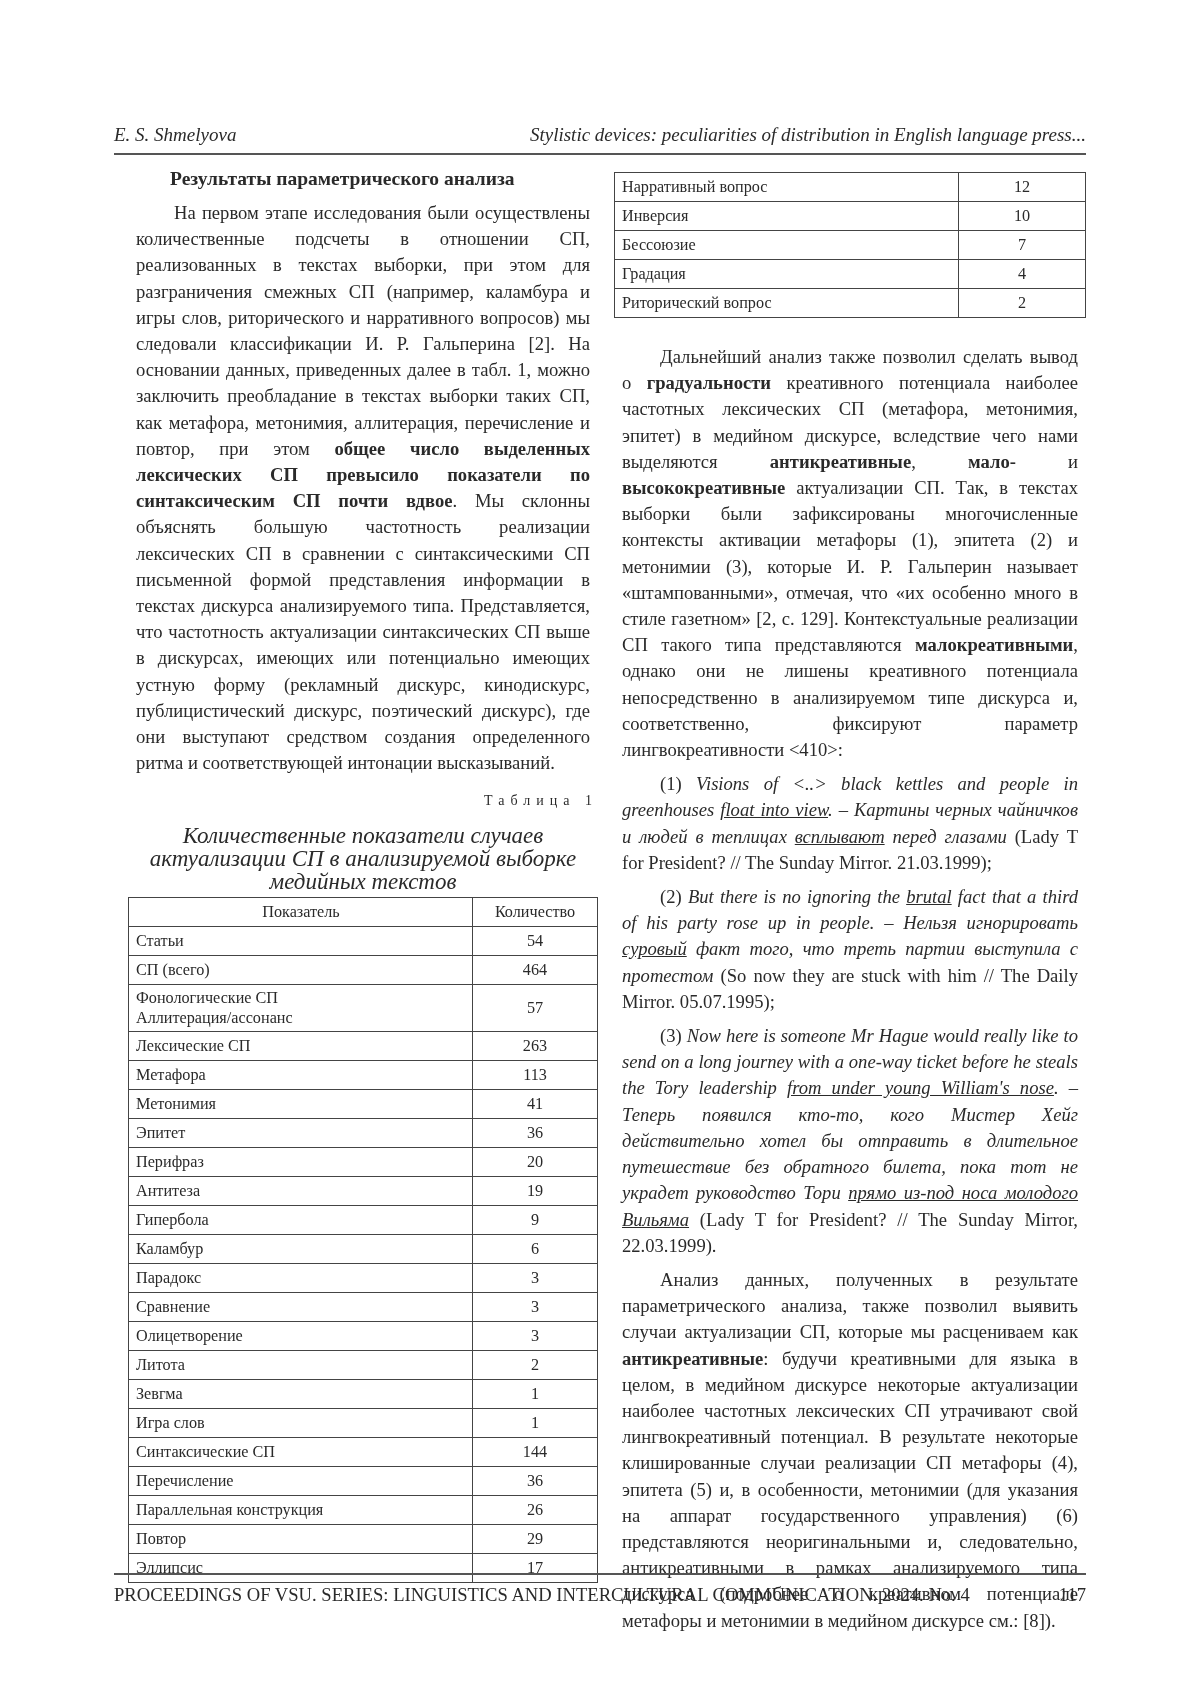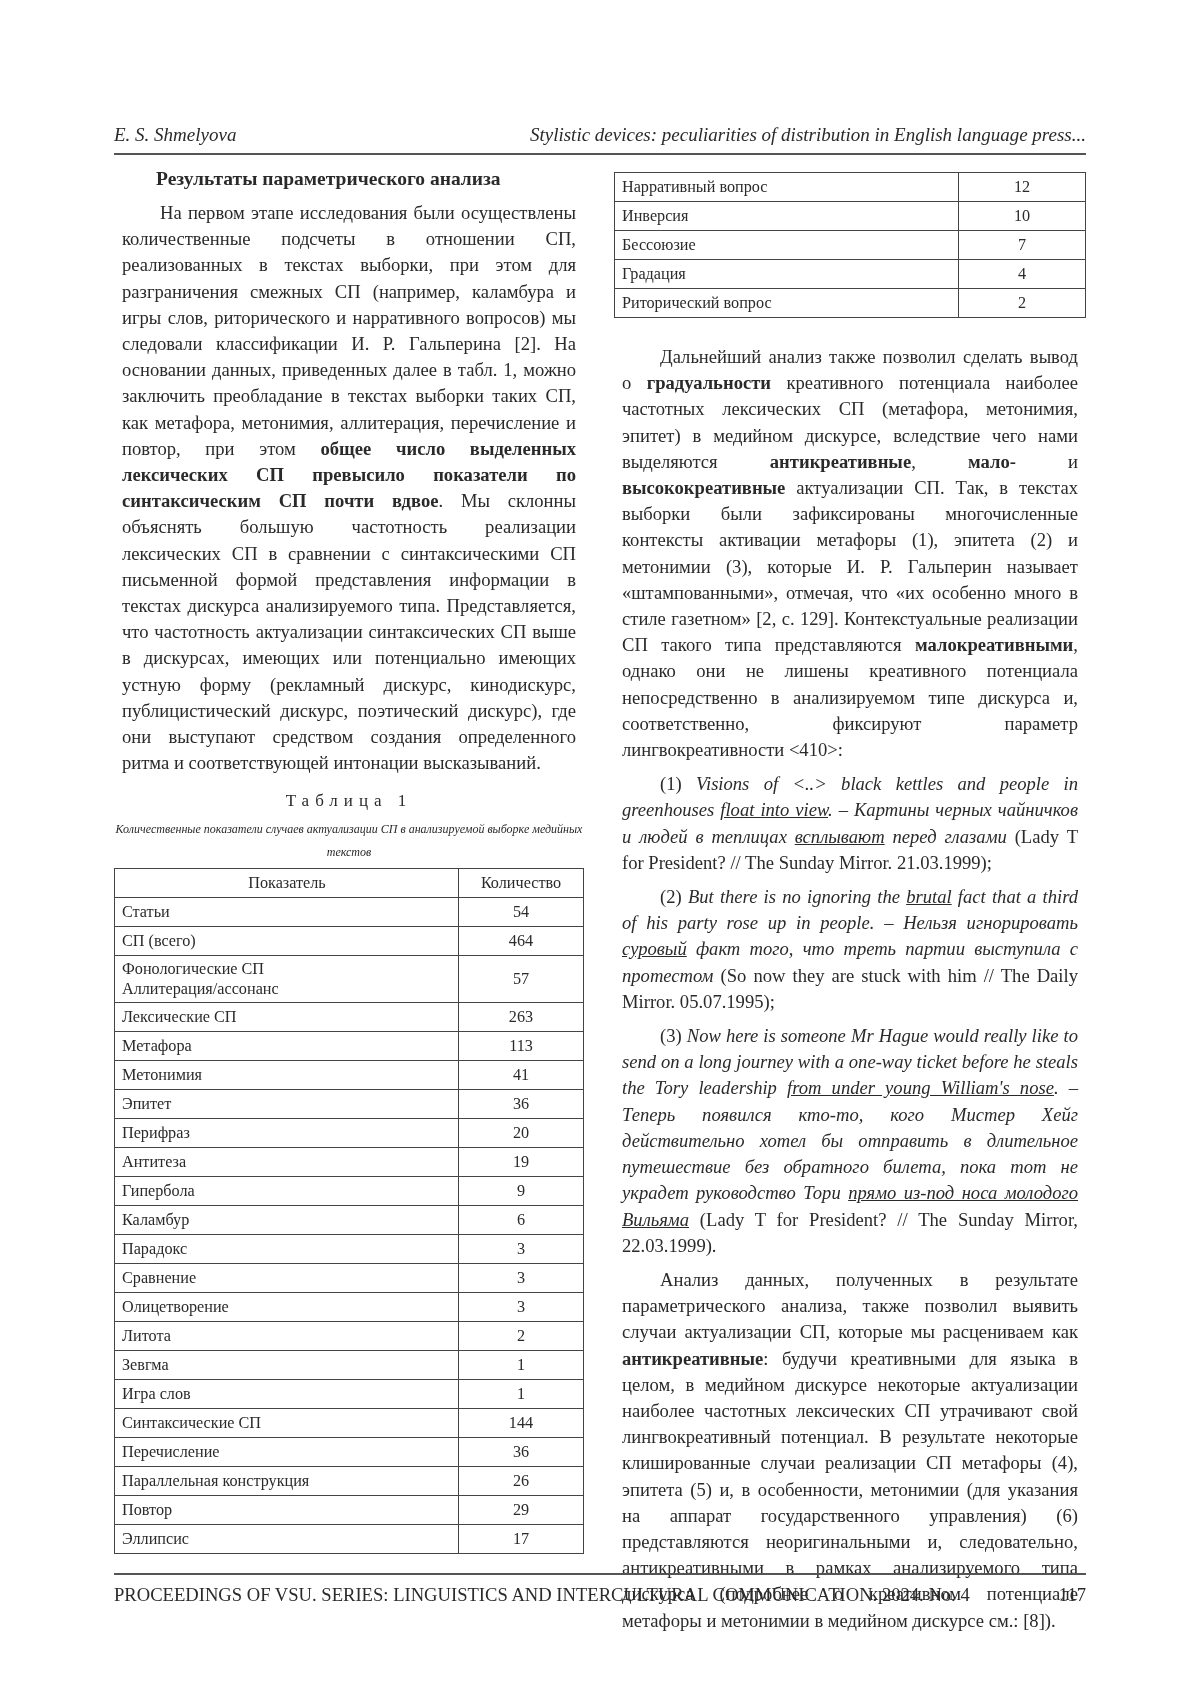--- a/index.html
+++ b/index.html
@@ -7,31 +7,31 @@
          font-family: "Liberation Serif", "DejaVu Serif", serif; color: #2a2a2a; }
   .page { position: absolute; left: 0; top: 0; width: 1200px; height: 1697px; }
 
   .running-head { position: absolute; left: 114px; top: 124px; width: 972px; height: 26px;
                   font-style: italic; font-size: 19px; }
   .running-head .author { position: absolute; left: 0; top: 0; }
   .running-head .title { position: absolute; right: 0; top: 0; }
   .head-rule { position: absolute; left: 114px; top: 153px; width: 972px; height: 2px; background: #555; }
 
   .col { position: absolute; font-size: 18.6px; line-height: 26.2px; text-align: justify; }
-  .col-left { left: 114px; top: 166px; width: 470px; }
+  .col-left { left: 128px; top: 166px; width: 470px; }
   .col-right { left: 614px; width: 472px; }
 
   .section-title { font-weight: bold; font-size: 19.5px; margin: 0 0 3px 0; text-indent: 42px; text-align: left; line-height: 26px; }
   p { margin: 8px; text-indent: 38px; }
   b { font-weight: bold; }
   i { font-style: italic; }
   u { text-decoration: underline; }
 
-  .table-num { text-align: center; letter-spacing: 6px; font-size: 17px; margin-top: 12px; line-height: 26px; }
-  .table-caption { text-align: center; font-style: italic; font-size: 12px; line-height: 23px; margin: 4px 0 4px 0; }
+  .table-num { text-align: right; letter-spacing: 6px; font-size: 14px; margin-top: 12px; line-height: 26px; }
+  .table-caption { text-align: center; font-style: italic; font-size: 23px; line-height: 23px; margin: 10px 0 4px 0; }
 
   table.data { border-collapse: collapse; width: 100%; font-size: 16.2px; line-height: 20px; }
   table.data td, table.data th { border: 1.5px solid #444; padding: 3px 6px 3px 7px; height: 22px; font-weight: normal; text-align: left; }
   table.data td.num, table.data th.num { text-align: center; width: 108px; padding: 3px 8px; }
   table.data th { text-align: center; }
   table.data tr.group td.label span.grp { font-weight: normal; }
   table.data td.label .sub { display: block; }
 
   .right-table { position: absolute; left: 614px; top: 172px; width: 472px; }
   .right-table table.data td.num { width: 110px; }

